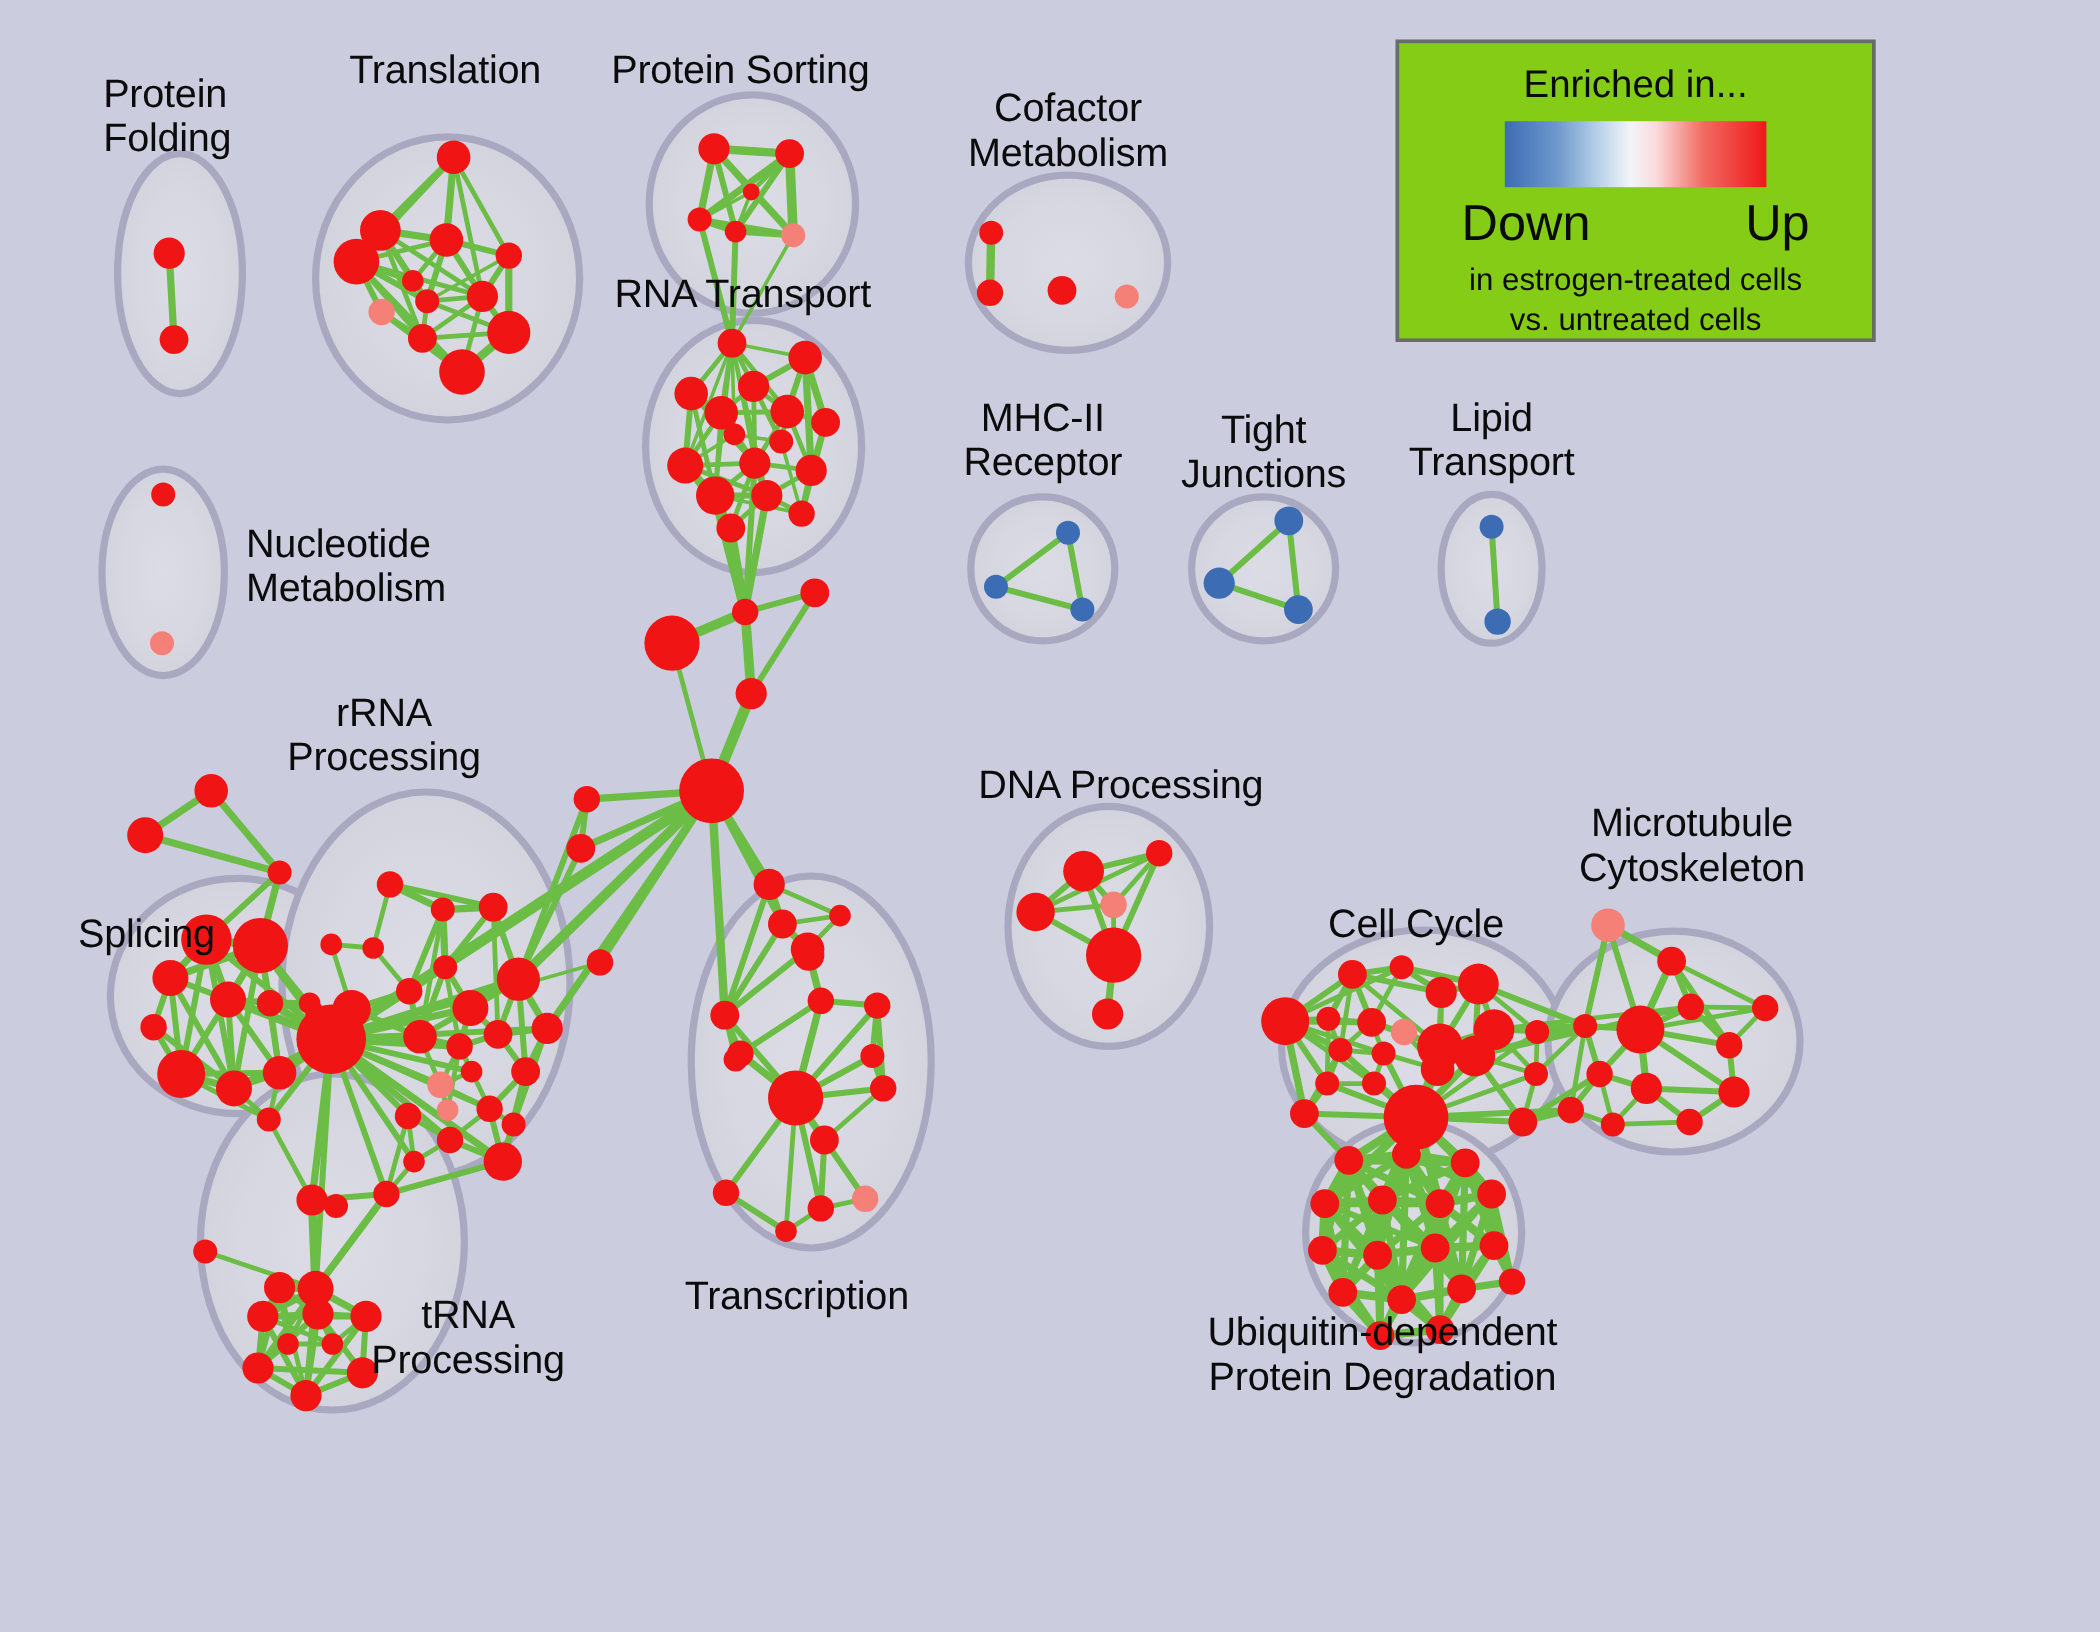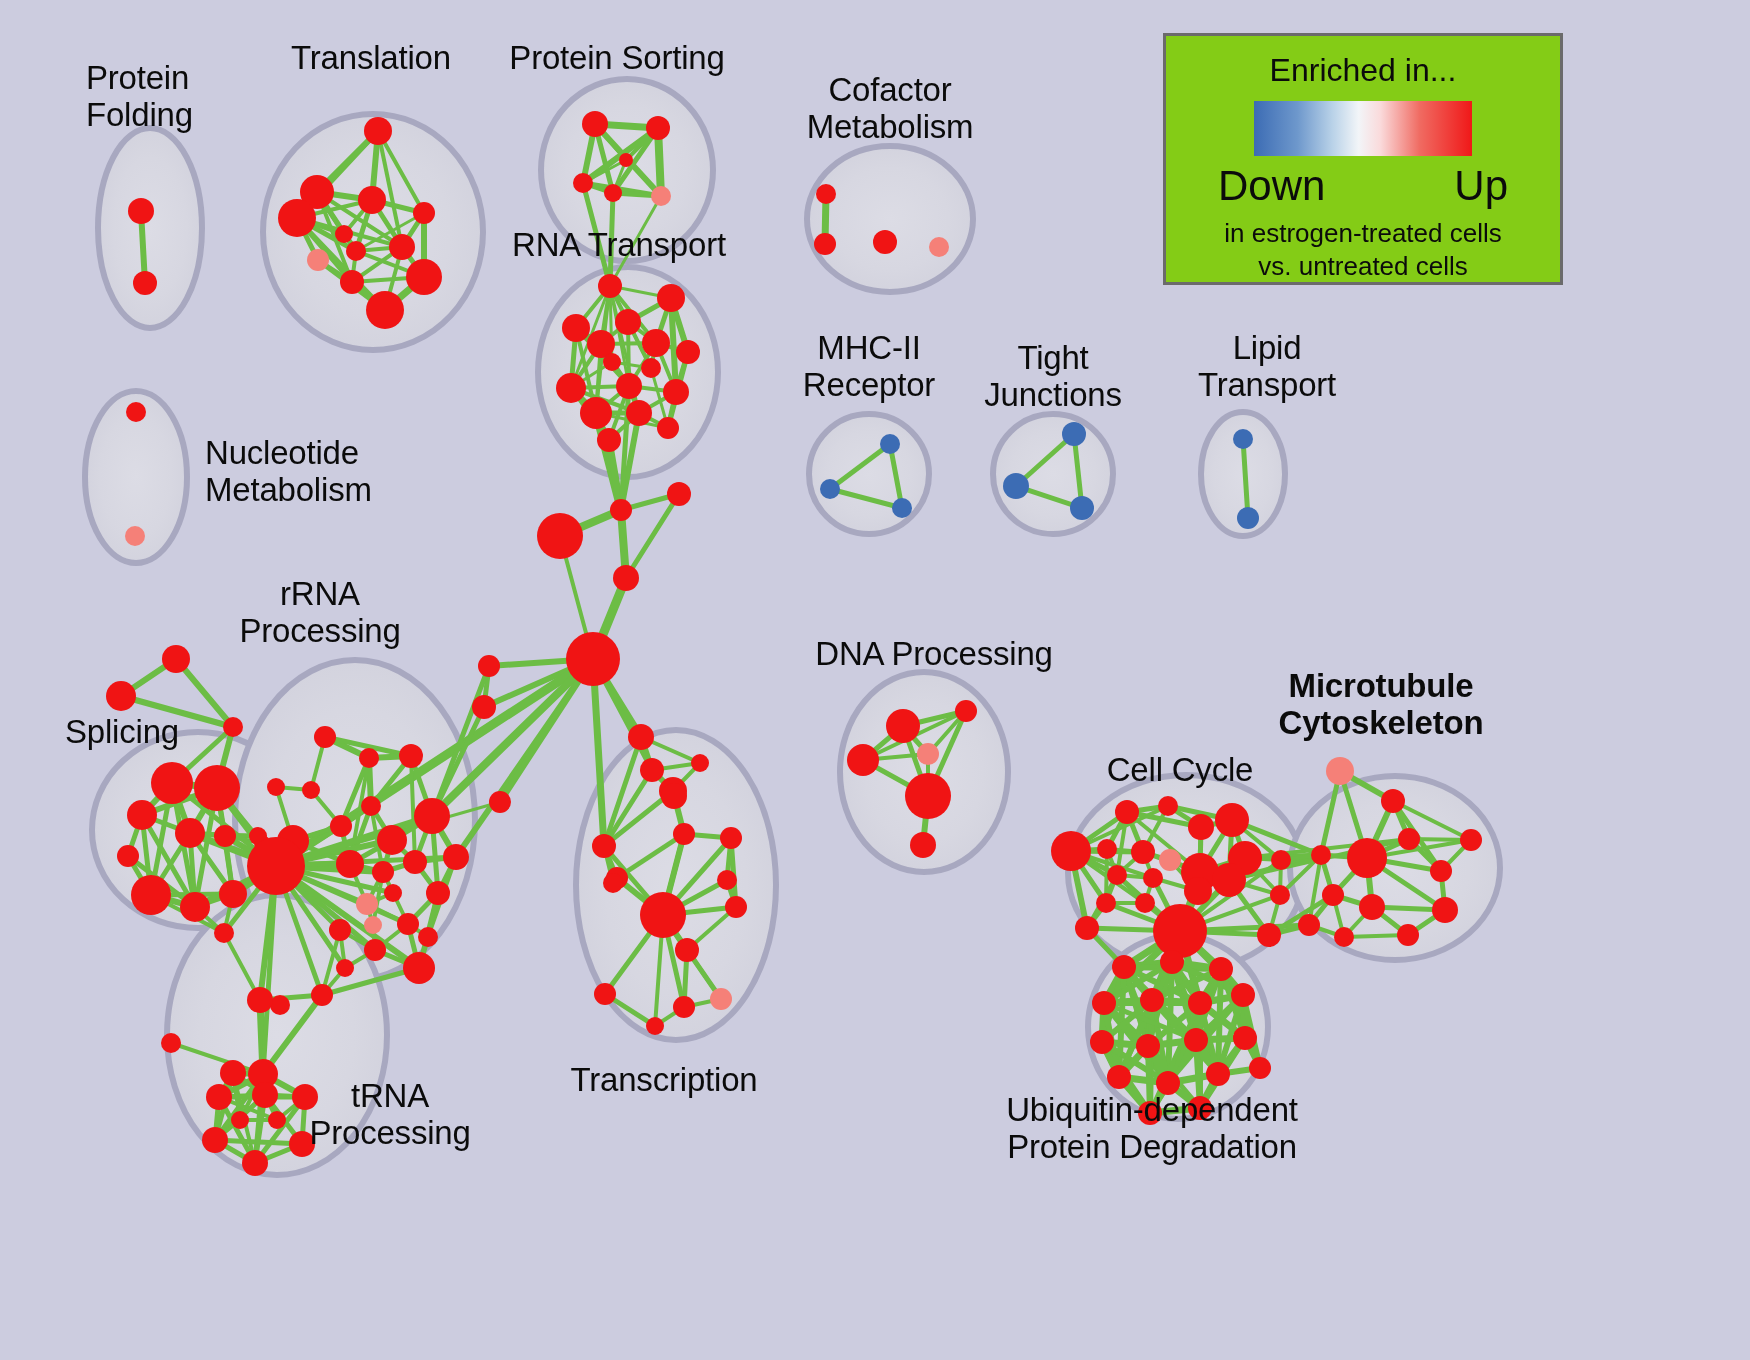--- a/index.html
+++ b/index.html
@@ -819,27 +819,27 @@
       <div class="cluster-label c" style="left: 617px; top: 40px;">Protein Sorting</div>
       <div class="cluster-label c" style="left: 890px; top: 72px;">Cofactor
 Metabolism</div>
       <div class="cluster-label c" style="left: 619px; top: 227px;">RNA Transport</div>
       <div class="cluster-label l" style="left: 205px; top: 435px;">Nucleotide
 Metabolism</div>
       <div class="cluster-label c" style="left: 869px; top: 330px;">MHC-II
 Receptor</div>
       <div class="cluster-label c" style="left: 1053px; top: 330px; margin-top: 10px;">Tight
 Junctions</div>
-      <div class="cluster-label c" style="left: 1243px; top: 330px; margin-left: 24px;">Lipid
+      <div class="cluster-label c" style="left: 1243px; top: 330px;">Lipid
 Transport</div>
       <div class="cluster-label c" style="left: 320px; top: 576px;">rRNA
 Processing</div>
-      <div class="cluster-label l" style="left: 65px; top: 714px; text-align: right;">Splicing</div>
+      <div class="cluster-label l" style="left: 65px; top: 760px; text-align: right;">Splicing</div>
       <div class="cluster-label c" style="left: 934px; top: 636px;">DNA Processing</div>
-      <div class="cluster-label c" style="left: 1381px; top: 668px; font-weight: bold;">Microtubule
+      <div class="cluster-label c" style="left: 1410px; top: 668px;">Microtubule
 Cytoskeleton</div>
       <div class="cluster-label c" style="left: 1180px; top: 752px;">Cell Cycle</div>
       <div class="cluster-label c" style="left: 664px; top: 1062px;">Transcription</div>
       <div class="cluster-label c" style="left: 390px; top: 1078px;">tRNA
 Processing</div>
       <div class="cluster-label c" style="left: 1152px; top: 1092px;">Ubiquitin-dependent
 Protein Degradation</div>
     </div>
 
   <div id="legend">

